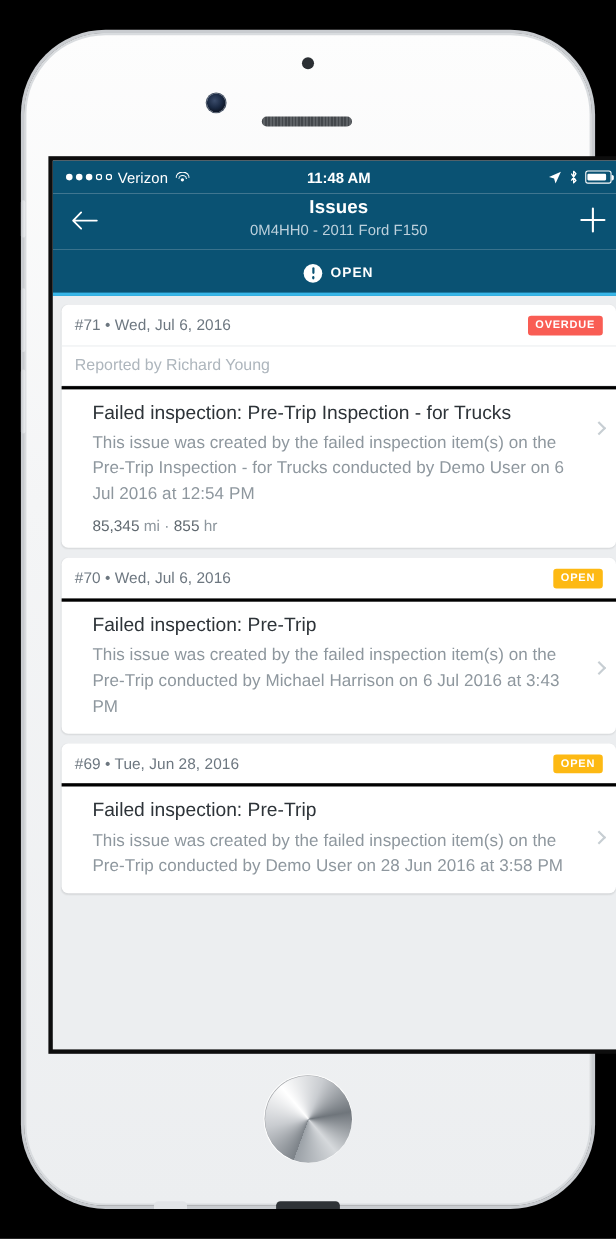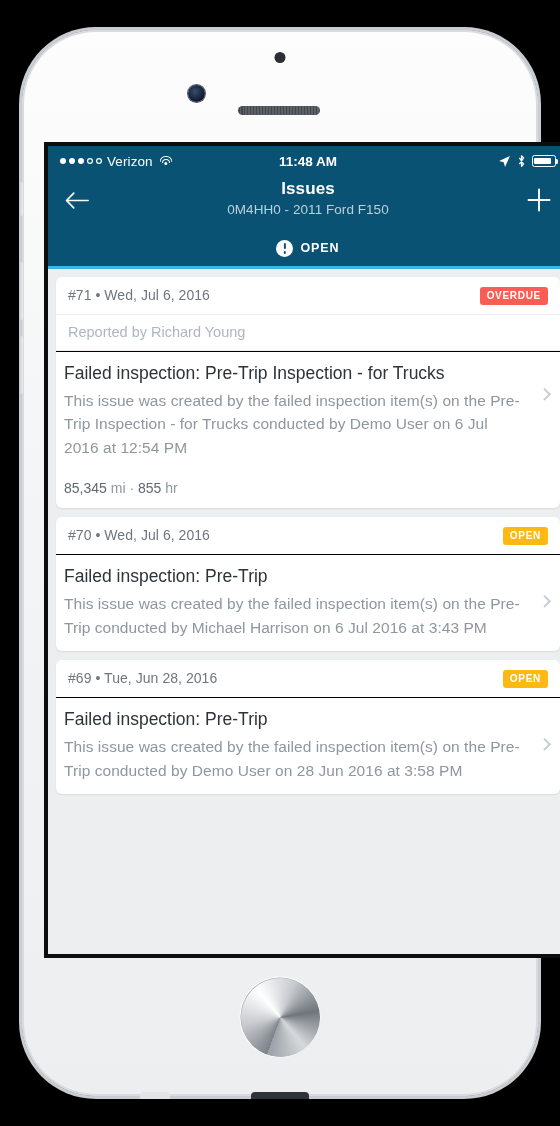--- a/index.html
+++ b/index.html
@@ -106,24 +106,24 @@
   .list{ background:#eceef0; padding:8px 8px 12px; height:calc(100% - 30px - 60px - 42px);
          overflow:hidden; }
   .card{ background:#fff; border-radius:6px; margin-bottom:9px; position:relative;
          box-shadow:0 1px 1.5px rgba(0,0,0,.09); cursor:pointer; }
   .card-head{ display:flex; align-items:flex-start; padding:10px 12px 9px; }
   .card-meta{ font-size:14px; color:#6d7780; letter-spacing:.05px; }
   .badge{ margin-left:auto; color:#fff; font-size:10px; font-weight:bold; letter-spacing:.7px;
           padding:3px 7px 3.5px; border-radius:3px; }
   .reported{ font-size:14.5px; color:#aeb6bd; padding:9px 12px 10px;
              border-top:1px solid #eceef0; border-bottom:1px solid #eceef0; }
-  .card-body{ padding:10px 40px 12px 8px; border-top:1px solid #000000; }
+  .card-body{ padding:10px 40px 12px 28px; border-top:3px solid #000000; }
   .card-title{ font-size:17.5px; color:#2d3338; line-height:1.33; letter-spacing:0; }
   .card-desc{ font-size:15.5px; color:#8e979e; line-height:1.52; margin-top:4px; letter-spacing:.05px;}
-  .card-meter{ font-size:14px; color:#8e979e; margin-top:21px; }
+  .card-meter{ font-size:14px; color:#8e979e; margin-top:9px; }
   .card-meter b{ color:#5f686f; font-weight:normal; }
   .chev{ position:absolute; right:14px; top:50%; transform:translateY(-50%);
          width:9px; height:9px; border:2px solid #c7ced3; border-left:none; border-bottom:none;
          rotate:45deg; }
   .chev.low{ top:62%; }
 </style>
 </head>
 <body>
 
 <div class="phone">

